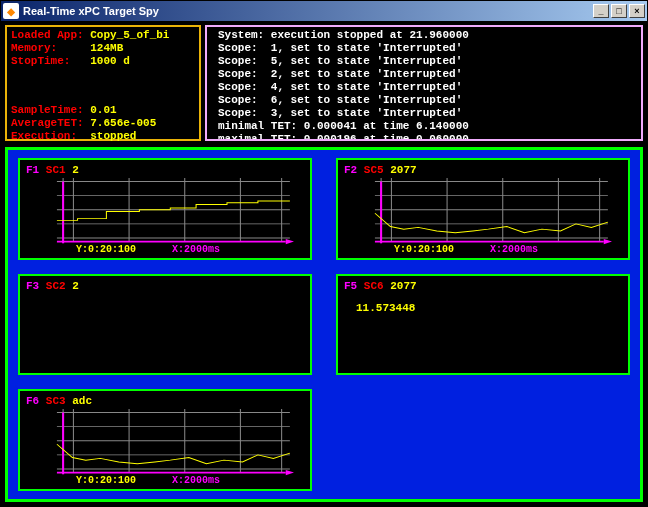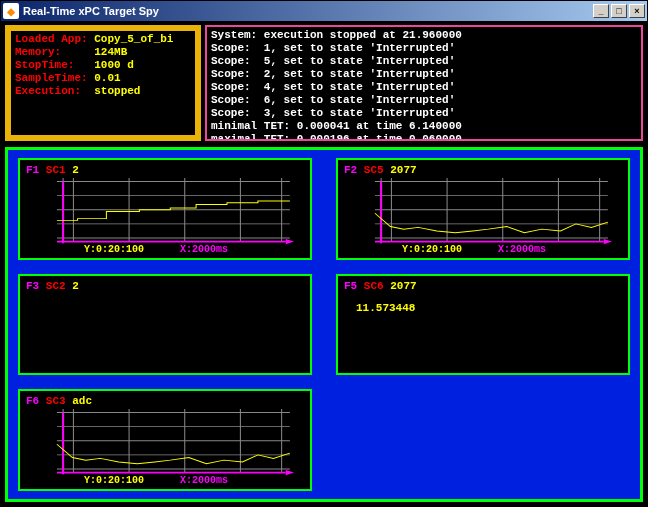--- a/index.html
+++ b/index.html
@@ -4,33 +4,33 @@
 <style>
 * { margin: 0; padding: 0; box-sizing: border-box; }
 body { background: #c0c0c0; font-family: "Courier New", monospace; width: 648px; height: 507px; overflow: hidden; }
 .window { width: 648px; height: 507px; background: #d4d0c8; border: 1px solid #000; display: flex; flex-direction: column; }
 .titlebar { height: 20px; background: linear-gradient(to right, #0a246a, #a6caf0); display: flex; align-items: center; padding: 0 2px; color: #fff; font-family: Tahoma, sans-serif; font-size: 11px; font-weight: bold; }
 .titlebar .icon { width: 16px; height: 16px; background: #fff; margin-right: 4px; border-radius: 2px; display:flex; align-items:center; justify-content:center; font-size:10px; color:#f80; }
 .titlebar .spacer { flex: 1; }
 .titlebar .btn { width: 16px; height: 14px; background: #d4d0c8; border: 1px solid #fff; border-right-color:#404040; border-bottom-color:#404040; margin-left: 2px; display:flex; align-items:center; justify-content:center; font-family: Arial; font-size:9px; color:#000; font-weight:bold; }
 .client { flex: 1; background: #000; display: flex; flex-direction: column; }
 .top-row { display: flex; padding: 4px; gap: 4px; height: 124px; }
-.info-panel { width: 196px; border: 6px solid #eab308; background: #000; padding: 2px 4px; font-size: 11px; line-height: 13px; font-weight: bold; }
+.info-panel { width: 196px; border: 2px solid #eab308; background: #000; padding: 2px 4px; font-size: 11px; line-height: 13px; font-weight: bold; }
 .info-panel .k { color: #ff0000; }
 .info-panel .v { color: #ffff00; }
-.log-panel { flex: 1; border: 2px solid #ec4899; background: #000; color: #fff; font-size: 11px; line-height: 13px; padding: 2px 4px; font-weight: bold; white-space: pre; overflow: hidden; }
+.log-panel { flex: 1; border: 2px solid #f0abfc; background: #000; color: #fff; font-size: 11px; line-height: 13px; padding: 2px 11px; font-weight: bold; white-space: pre; overflow: hidden; }
 .scopes-area { flex: 1; background: #0020e0; border: 3px solid #00ff00; margin: 2px 4px 4px 4px; padding: 8px 10px; display: grid; grid-template-columns: 1fr 1fr; grid-template-rows: repeat(3, 1fr); gap: 14px 24px; }
 .scope { border: 2px solid #00ff00; background: #000; position: relative; display: flex; flex-direction: column; padding: 4px 16px 2px 6px; }
 .scope-title { font-size: 11px; font-weight: bold; height: 14px; }
 .scope-title .fn { color: #ff00ff; }
 .scope-title .sc { color: #ff0000; }
 .scope-title .ch { color: #ffff00; }
 .scope-body { flex: 1; position: relative; }
 .scope-value { color: #ffff00; font-size: 11px; font-weight: bold; position: absolute; top: 8px; left: 12px; }
-.scope-axis { font-size: 10px; font-weight: bold; position: absolute; bottom: 1px; left: 8px; right: 0; display: flex; }
+.scope-axis { font-size: 10px; font-weight: bold; position: absolute; bottom: 1px; left: 0; right: 0; display: flex; }
 .scope-axis .y { color: #ffff00; margin-left: 50px; }
 .scope-axis .x { color: #ff00ff; margin-left: 36px; }
 .plot-svg { position: absolute; left: 0; top: 0; width: 100%; height: 100%; }
 .grid-line { stroke: #888; stroke-width: 1; }
 .ax-line { stroke: #ff00ff; stroke-width: 2; }
 .trace { stroke: #ffff00; stroke-width: 1; fill: none; }
 .arrow { fill: #ff00ff; }
 </style>
 </head>
 <body>
@@ -44,21 +44,22 @@
     <div class="btn">□</div>
     <div class="btn">×</div>
   </div>
 
   <div class="client">
     <div class="top-row">
       <div class="info-panel" id="info-panel">
           <div style="white-space: pre;"><span class="k">Loaded App:</span><span class="v"> Copy_5_of_bi</span></div>
           <div style="white-space: pre;"><span class="k">Memory:    </span><span class="v"> 124MB</span></div>
           <div style="white-space: pre;"><span class="k">StopTime:  </span><span class="v"> 1000 d</span></div>
-          <div style="white-space: pre;"><span class="k">SampleTime:</span><span class="v"> 0.01</span></div>
+          <div style="white-space: pre; margin-top: 36px;"><span class="k">SampleTime:</span><span class="v"> 0.01</span></div>
+          <div style="white-space: pre;"><span class="k">AverageTET:</span><span class="v"> 7.656e-005</span></div>
           <div style="white-space: pre;"><span class="k">Execution: </span><span class="v"> stopped</span></div>
         </div>
       <div class="log-panel">System: execution stopped at 21.960000
 Scope:  1, set to state 'Interrupted'
 Scope:  5, set to state 'Interrupted'
 Scope:  2, set to state 'Interrupted'
 Scope:  4, set to state 'Interrupted'
 Scope:  6, set to state 'Interrupted'
 Scope:  3, set to state 'Interrupted'
 minimal TET: 0.000041 at time 6.140000

